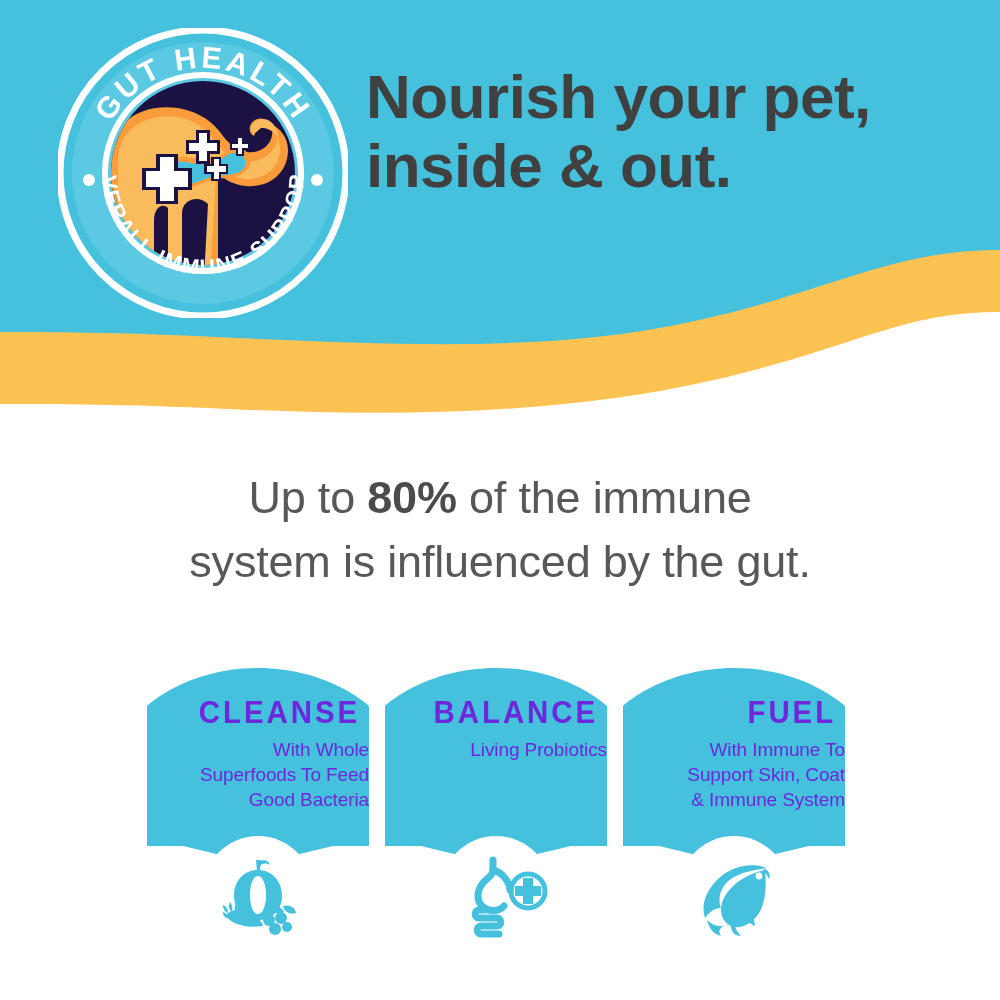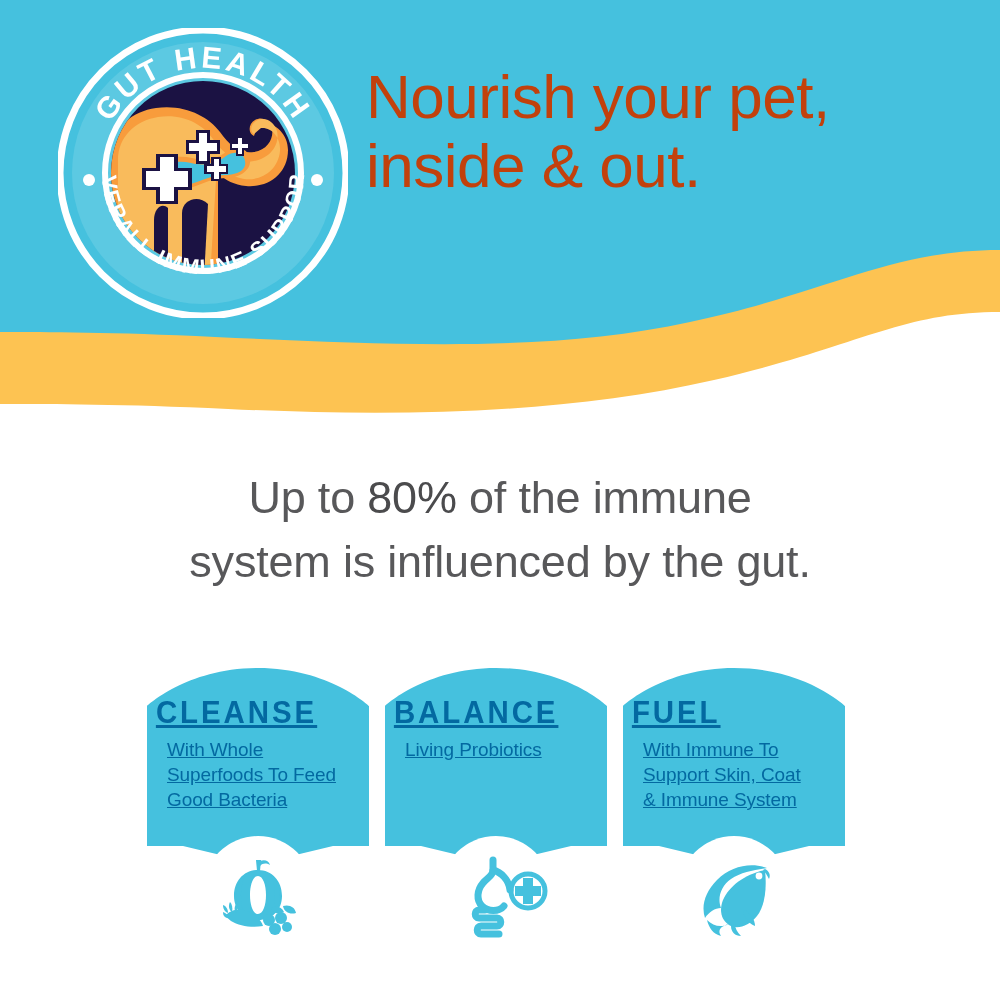--- a/index.html
+++ b/index.html
@@ -38,23 +38,23 @@
     width: 290px;
     height: 290px;
   }
 
   
   .headline {
     position: absolute;
     left: 366px;
     top: 62px;
     width: 620px;
-    color: #c2410c;
+    color: #404040;
     font-size: 62px;
-    font-weight: normal;
+    font-weight: bold;
     line-height: 1.12;
     letter-spacing: -0.5px;
   }
   .headline .hl-line {
     display: block;
   }
   .headline .hl-line-2 {
     text-align: left;
     padding-right: 10px;
   }
@@ -65,21 +65,21 @@
     left: 100px;
     top: 466px;
     width: 800px;
     text-align: center;
     color: #58585a;
     font-size: 45px;
     line-height: 1.42;
     letter-spacing: -0.2px;
   }
   .stat .stat-strong {
-    font-weight: normal;
+    font-weight: bold;
     color: #4b4b4d;
   }
   .stat .stat-line {
     display: block;
   }
 
   
   .cards {
     position: absolute;
     left: 0;
@@ -102,23 +102,22 @@
     left: 0;
     top: 0;
     width: 222px;
     height: 200px;
   }
   .card-body {
     position: absolute;
     left: 0;
     top: 0;
     width: 222px;
-    text-align: left;
-    color: #0369a1;
-    text-decoration: underline;
+    text-align: right;
+    color: #6d28d9;
   }
   .card-title {
     margin-top: 28px;
     font-size: 32px;
     font-weight: bold;
     letter-spacing: 3.2px;
     line-height: 1;
     font-family: "Liberation Sans Narrow", "Liberation Sans", sans-serif;
     transform: scaleX(0.92);
   }

